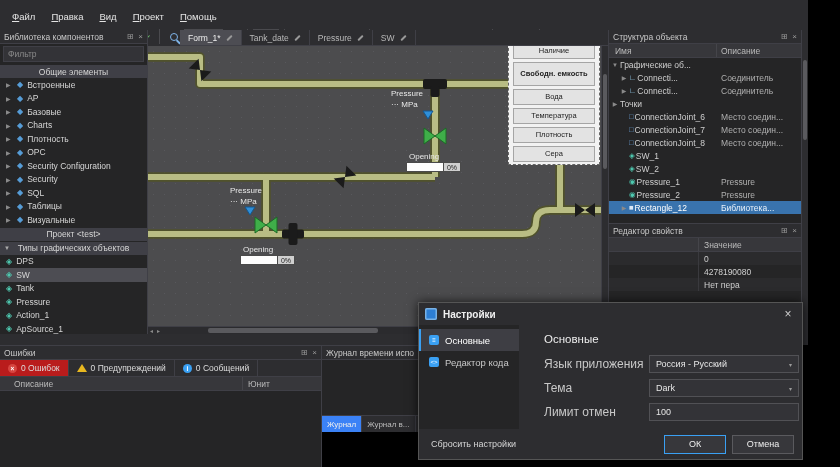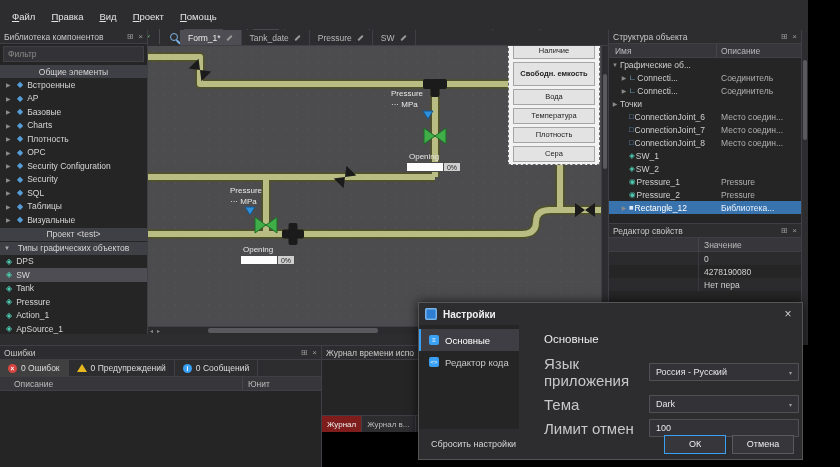--- a/index.html
+++ b/index.html
@@ -111,38 +111,38 @@
   .ch-pname { width:90px; height:100%; border-right:1px solid #45454a; flex:none; }
   .ch-pval { flex:1; padding-left:5px; }
 
   
   .bottom { position:absolute; top:345px; left:0; width:808px; height:122px; background:#000; display:flex; }
   .errors-panel { width:322px; background:#2d2d30; border-right:1px solid #3f3f46; border-top:1px solid #3f3f46;
                   display:flex; flex-direction:column; }
   .err-toolbar { height:17px; display:flex; align-items:stretch; border-bottom:1px solid #3f3f46; flex:none; }
   .err-filter { display:flex; align-items:center; gap:4px; padding:0 8px; border-right:1px solid #3f3f46;
                 font-size:8.5px; color:#ddd; }
-  .err-filter.active { background:#404040; }
+  .err-filter.active { background:#b91c1c; }
   .err-ic { width:9px; height:9px; border-radius:50%; color:#fff; font-size:6.5px; display:flex;
             align-items:center; justify-content:center; font-weight:bold; flex:none; }
   .err-ic.red { background:#d64540; } .err-ic.blue { background:#3aa0f3; }
   .tri { width:0; height:0; border-left:5px solid transparent; border-right:5px solid transparent;
          border-bottom: 8px solid #e8b820; flex:none; }
   .err-colheader { height:14px; display:flex; background:#37373b; font-size:8.5px; color:#bbb;
                    align-items:center; border-bottom:1px solid #3f3f46; flex:none; }
   .ec-desc { flex:1; padding-left:14px; height:100%; display:flex; align-items:center; border-right:1px solid #45454a; }
   .ec-unit { width:78px; padding-left:5px; }
   .err-body { flex:1; background:#252526; }
   .log-panel { width:96px; border-top:1px solid #3f3f46; display:flex; flex-direction:column; background:#2d2d30; }
   .log-title { white-space:nowrap; overflow:hidden; }
   .log-body { height:56px; background:#252526; border-bottom:1px solid #3f3f46; flex:none; }
   .log-tabs { height:16px; display:flex; background:#2d2d30; flex:none; }
   .log-tab { padding:0 5px; display:flex; align-items:center; font-size:8px; color:#bbb;
              border-right:1px solid #3f3f46; white-space:nowrap; }
-  .log-tab.active { background:#7f1d1d; color:#eee; }
+  .log-tab.active { background:#3b82f6; color:#eee; }
   .log-fill { flex:1; background:#000; }
   .bottom-black { flex:1; background:#000; }
   .black-right { position:absolute; left:808px; top:0; width:32px; height:467px; background:#000; }
 
   
   .dialog { position:absolute; left:418px; top:302px; width:385px; height:158px; background:#2d2d30;
             border:1px solid #555; box-shadow:0 0 10px rgba(0,0,0,.7); display:flex; flex-direction:column; z-index:20; }
   .dlg-title { height:22px; display:flex; align-items:center; padding-left:6px; gap:6px; flex:none; }
   .dlg-ic { width:12px; height:12px; background:#2d7ed3; border-radius:2px; box-shadow:inset 0 0 0 1.5px #79b2e6; flex:none; }
   .dlg-title-text { font-size:10px; color:#f0f0f0;font-weight:bold; }
@@ -150,21 +150,21 @@
   .dlg-body { flex:1; display:flex; min-height:0; }
   .dlg-nav { width:100px; background:#252526; padding-top:4px; flex:none; }
   .dlg-nav-item { height:22px; display:flex; align-items:center; gap:6px; padding-left:8px; font-size:9.5px;
                   color:#c8c8c8; border-left:2px solid transparent; }
   .dlg-nav-item.active { background:#3e3e44; color:#fff; border-left:2px solid #3aa0f3; }
   .nav-ic { width:10px; height:10px; background:#3aa0f3; border-radius:2px; color:#fff; font-size:6px;
             display:flex; align-items:center; justify-content:center; flex:none; }
   .dlg-content { flex:1; padding:8px 10px 0 25px; }
   .dlg-heading { font-size:11.5px; color:#ededed; margin-bottom:10px; }
   .dlg-field { display:flex; align-items:center; margin-bottom:6px; }
-  .dlg-label { width:105px; font-size:15px; color:#c8c8c8; flex:none; }
+  .dlg-label { width:105px; font-size:12px; color:#c8c8c8; flex:none; }
   .dlg-control { width:150px; height:18px; background:#333337; border:1px solid #515155; display:flex;
                  align-items:center; justify-content:space-between; padding:0 6px; font-size:9px; color:#e6e6e6; }
   .dlg-footer { height:30px; display:flex; align-items:center; padding:0 8px; gap:6px; flex:none; }
   .reset-btn { font-size:9px; color:#d6d6d6; margin-right:auto; padding:3px 4px; }
   .btn { width:62px; height:19px; display:flex; align-items:center; justify-content:center; font-size:9px;
          background:#37373b; border:1px solid #5a5a5e; color:#eee; }
   .btn.primary { border-color:#3aa0f3; }
 </style>
 </head>
 <body>

